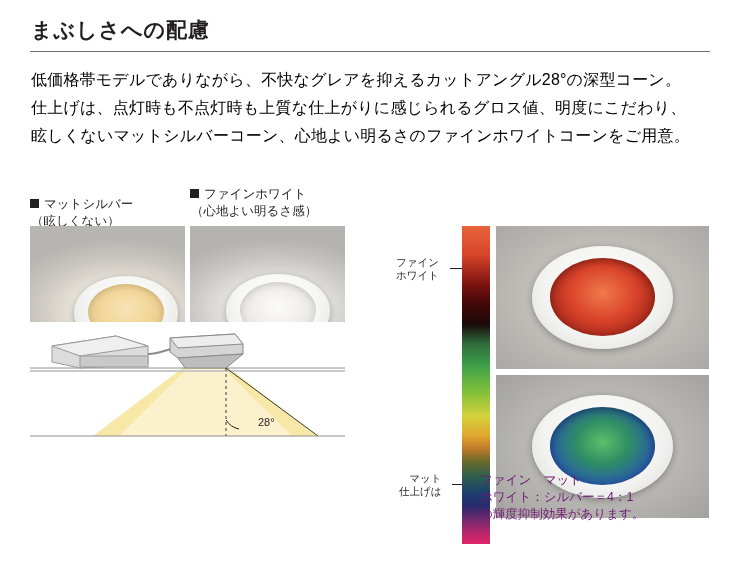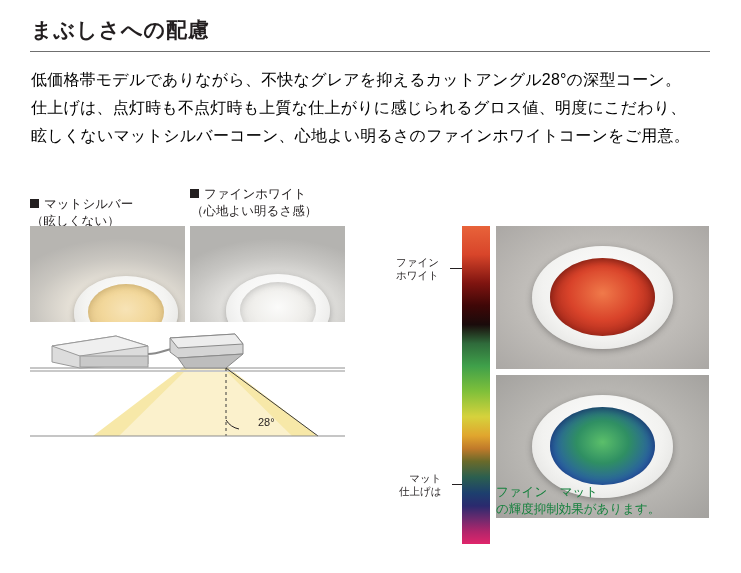--- a/index.html
+++ b/index.html
@@ -208,27 +208,26 @@
     box-shadow: inset 0 2px 8px rgba(60,10,5,0.5);
   }
   .rp-silver .rcore {
     background: radial-gradient(ellipse at 50% 45%, #5bbf6a 0%, #2f8f63 35%, #2a5ea8 70%, #19306b 100%);
     box-shadow: inset 0 2px 8px rgba(5,15,50,0.55);
   }
 
   
   .note {
     position: absolute;
-    left: 496px;
+    left: 480px;
     top: 472px;
     font-size: 12.5px;
     line-height: 17px;
-    color: #15803d;
+    color: #701a75;
     white-space: nowrap;
-    margin-top: 12px;
   }
   .note div { height: 17px; }
 </style>
 </head>
 <body>
 
 <div class="page">
 
   <div class="page-title">まぶしさへの配慮</div>
   <div class="title-rule"></div>
@@ -305,16 +304,17 @@
     <div class="rcore"></div>
   </div>
   <div class="rphoto rp-silver">
     <div class="rbg"></div>
     <div class="rring"></div>
     <div class="rcore"></div>
   </div>
 
   <div class="note">
     <div>ファイン　マット</div>
+    <div>ホワイト：シルバー＝4：1</div>
     <div>の輝度抑制効果があります。</div>
   </div>
 
 </div>
 
 </body></html>

